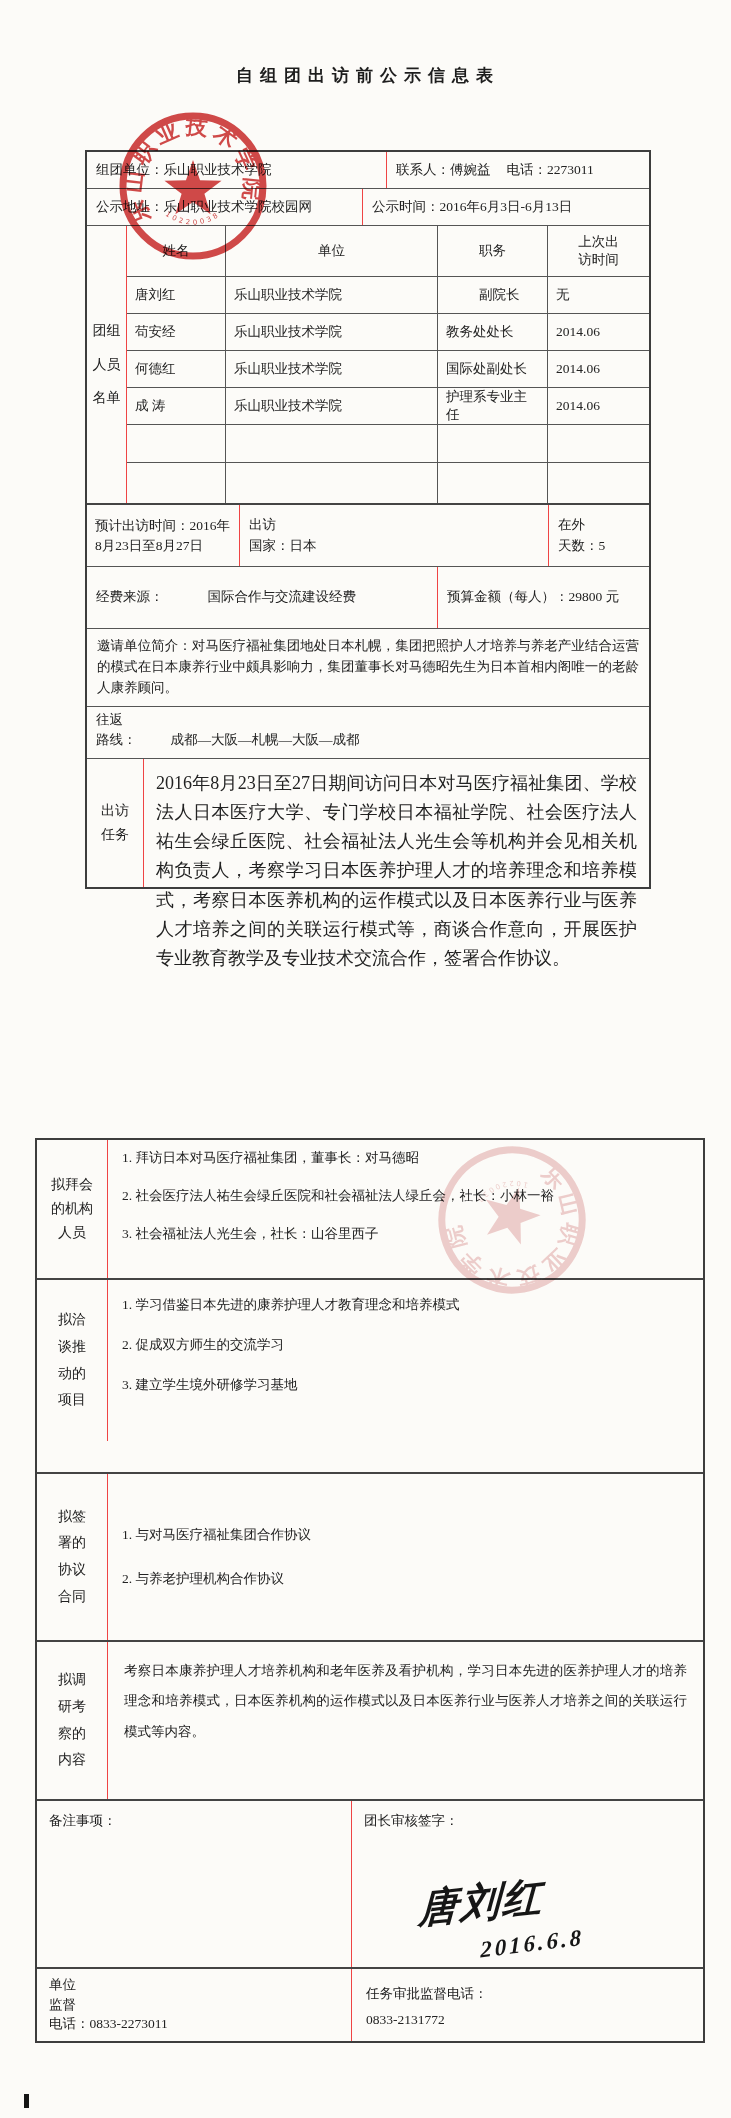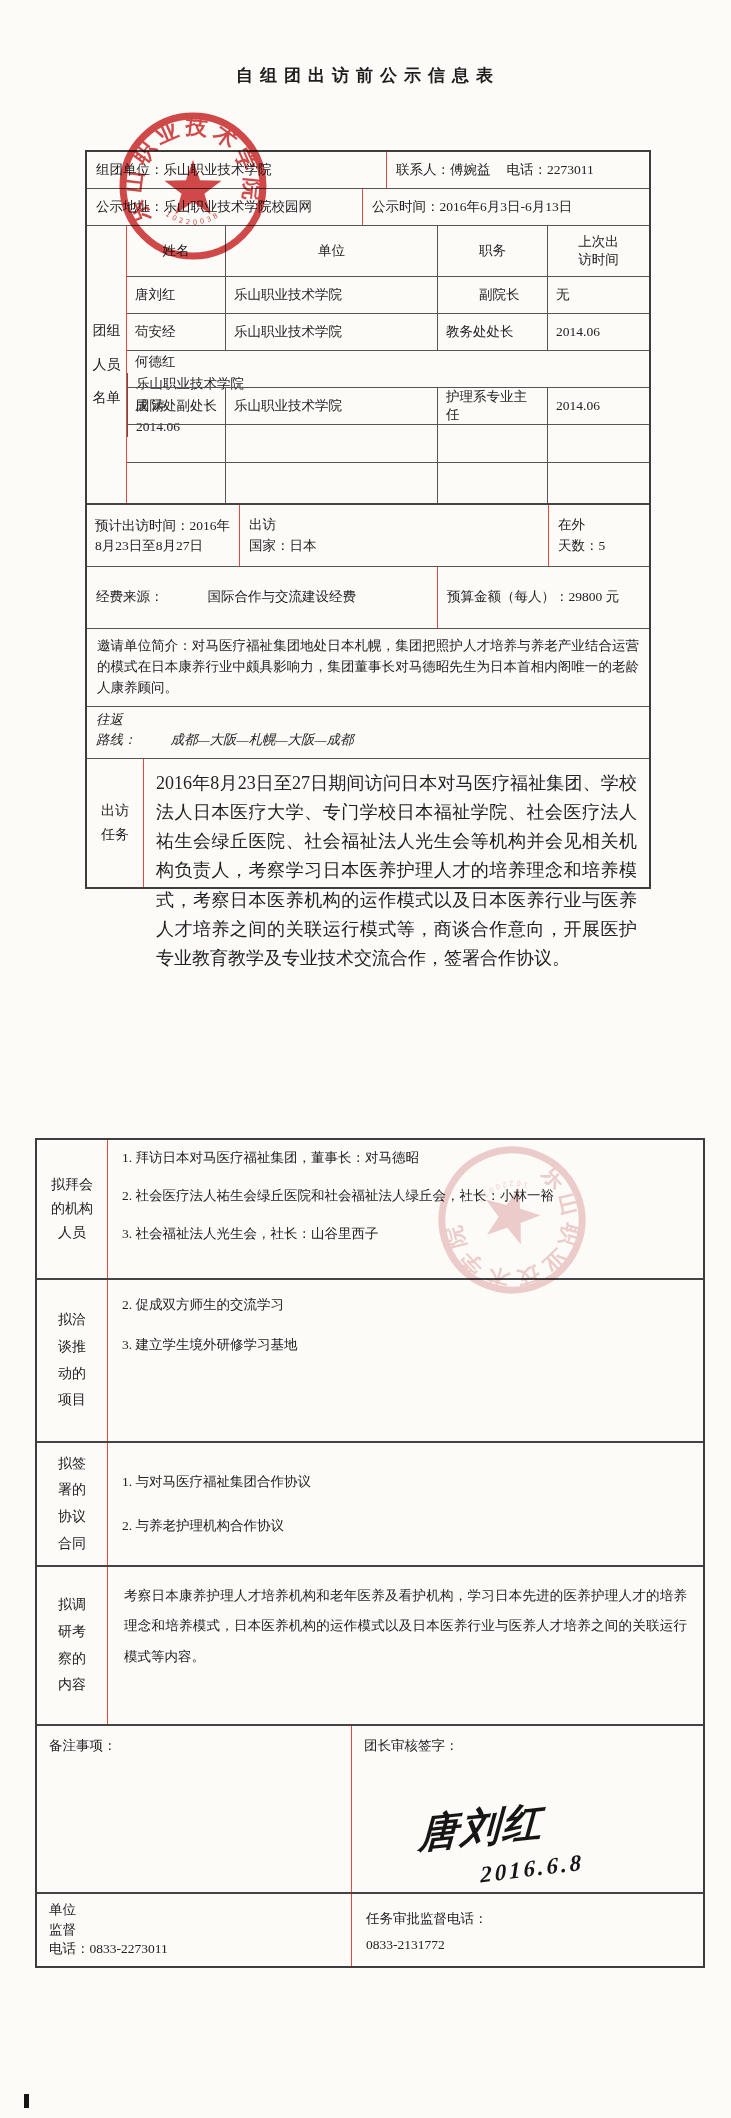--- a/index.html
+++ b/index.html
@@ -95,21 +95,21 @@
           <div class="mc" style="width:212px;">乐山职业技术学院</div>
           <div class="mc" style="width:110px;padding-left:41px;">副院长</div>
           <div class="mc" style="flex:1;">无</div>
         </div>
         <div class="mrow" style="height:37px;">
           <div class="mc nb" style="width:98px;">苟安经</div>
           <div class="mc" style="width:212px;">乐山职业技术学院</div>
           <div class="mc" style="width:110px;">教务处处长</div>
           <div class="mc" style="flex:1;">2014.06</div>
         </div>
-        <div class="mrow" style="height:37px;flex-direction:column;">
+        <div class="mrow" style="height:37px;">
           <div class="mc nb" style="width:98px;">何德红</div>
           <div class="mc" style="width:212px;">乐山职业技术学院</div>
           <div class="mc" style="width:110px;">国际处副处长</div>
           <div class="mc" style="flex:1;">2014.06</div>
         </div>
         <div class="mrow" style="height:37px;">
           <div class="mc nb" style="width:98px;">成 涛</div>
           <div class="mc" style="width:212px;">乐山职业技术学院</div>
           <div class="mc" style="width:110px;">护理系专业主任</div>
           <div class="mc" style="flex:1;">2014.06</div>
@@ -153,21 +153,21 @@
           <span>29800 元</span>
       </div>
     </div>
 
     <div class="row" style="height:78px;">
       <div class="cell block just" style="flex:1;padding:7px 10px;line-height:1.55;">
         <span>邀请单位简介：</span><span>对马医疗福祉集团地处日本札幌，集团把照护人才培养与养老产业结合运营的模式在日本康养行业中颇具影响力，集团董事长对马德昭先生为日本首相内阁唯一的老龄人康养顾问。</span>
       </div>
     </div>
 
-    <div class="row" style="height:52px;font-style:italic;">
+    <div class="row" style="height:52px;">
       <div class="cell" style="flex:1;align-items:flex-end;padding-bottom:8px;">
         <span class="pre" style="line-height:1.5;">往返
 路线：</span>
         <span style="margin-left:34px;">成都—大阪—札幌—大阪—成都</span>
       </div>
     </div>
 
     <div class="row" style="height:129px;">
       <div class="cell vr side2 pre" style="width:57px;padding:2px;">出访
 任务</div>
@@ -204,26 +204,27 @@
         <div>3.  社会福祉法人光生会，社长：山谷里西子</div>
       </div>
     </div>
 
     <div class="row thick" style="height:163px;">
       <div class="cell vr side2 pre" style="width:71px;padding:2px;line-height:1.9;">拟洽
 谈推
 动的
 项目</div>
       <div class="list" style="flex:1;row-gap:22px;padding-top:16px;">
+        <div>1.  学习借鉴日本先进的康养护理人才教育理念和培养模式</div>
         <div>2.  促成双方师生的交流学习</div>
         <div>3.  建立学生境外研修学习基地</div>
       </div>
     </div>
 
-    <div class="row thick" style="height:124px;">
+    <div class="row thick" style="height:168px;margin-top:31px;">
       <div class="cell vr side2 pre" style="width:71px;padding:2px;line-height:1.9;">拟签
 署的
 协议
 合同</div>
       <div class="list" style="flex:1;row-gap:26px;justify-content:center;">
         <div>1.  与对马医疗福祉集团合作协议</div>
         <div>2.  与养老护理机构合作协议</div>
       </div>
     </div>
 

